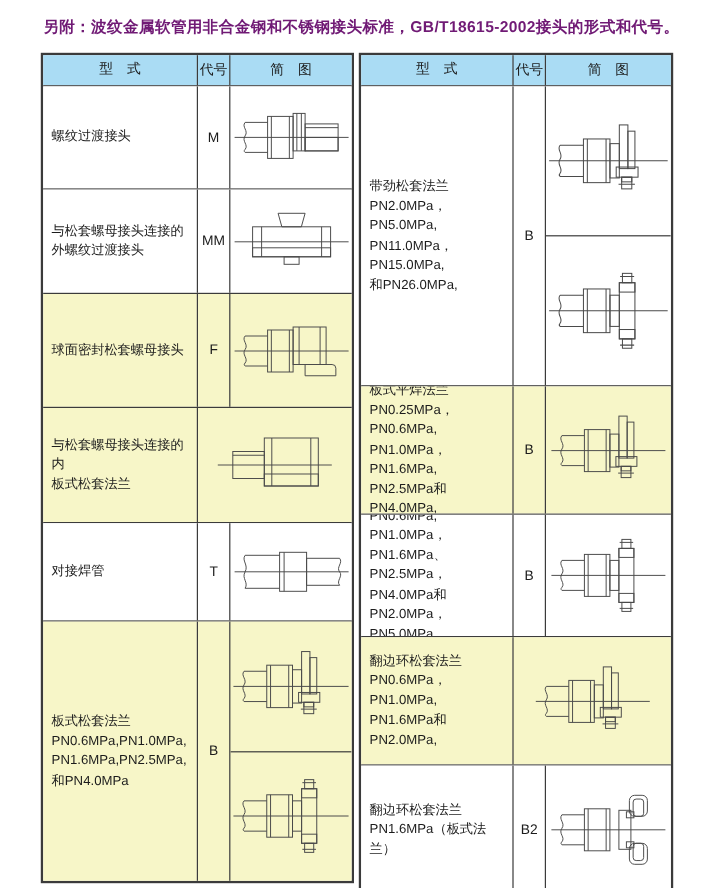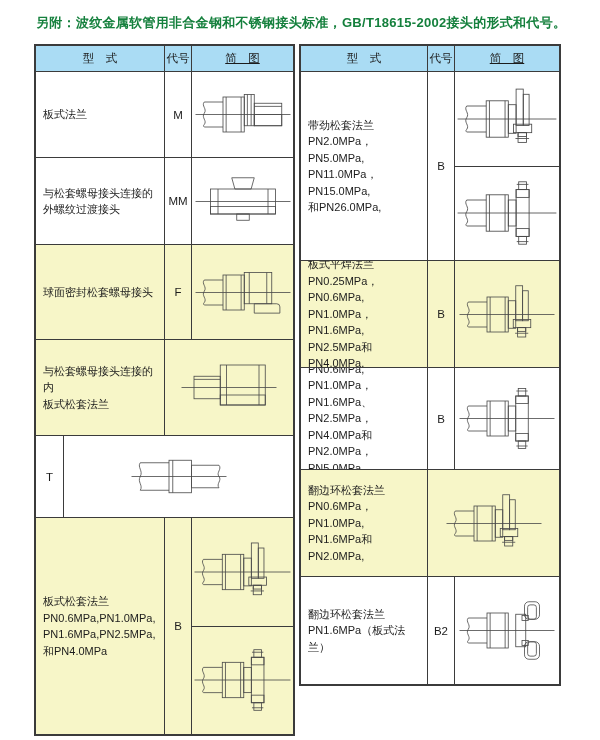--- a/index.html
+++ b/index.html
@@ -10,42 +10,42 @@
     --text:#1c1c1c;
   }
   html,body{margin:0;padding:0;background:#fff;}
   .canvas{
     position:relative;width:600px;height:740px;background:var(--page-bg);
     font-family:"Liberation Sans","DejaVu Sans",sans-serif;color:var(--text);
     overflow:hidden;
   }
   .doc-title{
     position:absolute;left:36px;top:14px;width:552px;
-    font-size:13px;font-weight:600;letter-spacing:0.3px;color:#15803d;
+    font-size:13px;font-weight:600;letter-spacing:0.3px;color:#701a75;
   }
   .ftable{
     position:absolute;top:44px;background:#fff;
     border:2px solid var(--border);box-sizing:border-box;
     display:flex;flex-direction:column;
   }
   .ftable.left{left:34px;width:261px;}
   .ftable.right{left:299px;width:262px;}
   .trow{display:flex;box-sizing:border-box;border-top:1px solid var(--border);}
   .trow:first-child{border-top:none;}
   .trow.hl .cell{background:var(--highlight-bg);}
   .trow.header .cell{background:var(--header-bg);justify-content:center;padding:0;font-size:11.5px;}
   .cell{
     box-sizing:border-box;display:flex;align-items:center;background:#fff;
     border-left:1px solid var(--border);overflow:hidden;
   }
   .cell:first-child{border-left:none;}
   .c-type{width:128px;padding:3px 4px 3px 7px;font-size:11px;line-height:1.5;white-space:pre-line;}
   .ftable.right .c-type{width:126px;}
   .c-code{width:27px;justify-content:center;font-size:11.5px;}
-  .c-diag{flex:1;flex-direction:column;align-items:stretch;padding:0;text-decoration:underline;}
+  .c-diag{flex:1;flex-direction:column;align-items:stretch;padding:0;}
   .sub{flex:1;display:flex;align-items:center;justify-content:center;}
   .sub + .sub{border-top:1px solid var(--border);}
   svg.diag{width:100px;height:63px;display:block;}
   svg.diag.tall{width:108px;height:68px;}
   svg.diag *{stroke:#4a4a4a;stroke-width:1.3;fill:none;}
   .defs-holder{position:absolute;width:0;height:0;overflow:hidden;}
 </style>
 </head>
 <body>
 
@@ -158,21 +158,21 @@
   <div class="doc-title">另附：波纹金属软管用非合金钢和不锈钢接头标准，GB/T18615-2002接头的形式和代号。</div>
 
   <div class="ftable left">
     <div class="trow header" style="height:25px">
       <div class="cell c-type">型　式</div>
       <div class="cell c-code">代号</div>
       <div class="cell c-diag" style="align-items:center;justify-content:center;flex-direction:row">简　图</div>
     </div>
 
     <div class="trow" style="height:86px">
-      <div class="cell c-type">板式法兰</div>
+      <div class="cell c-type">螺纹过渡接头</div>
       <div class="cell c-code">M</div>
       <div class="cell c-diag">
           <div class="sub">
             <svg class="diag">
               <use href="#d-m"></use>
             </svg>
           </div>
         </div>
     </div>
 
@@ -207,20 +207,21 @@
       <div class="cell c-diag">
           <div class="sub">
             <svg class="diag">
               <use href="#d-mf"></use>
             </svg>
           </div>
         </div>
     </div>
 
     <div class="trow" style="height:82px">
+      <div class="cell c-type">对接焊管</div>
       <div class="cell c-code">T</div>
       <div class="cell c-diag">
           <div class="sub">
             <svg class="diag">
               <use href="#d-t"></use>
             </svg>
           </div>
         </div>
     </div>
 
@@ -245,21 +246,21 @@
     </div>
   </div>
 
   <div class="ftable right">
     <div class="trow header" style="height:25px">
       <div class="cell c-type" style="justify-content:center">型　式</div>
       <div class="cell c-code">代号</div>
       <div class="cell c-diag" style="align-items:center;justify-content:center;flex-direction:row">简　图</div>
     </div>
 
-    <div class="trow" style="height:189px">
+    <div class="trow" style="height:250px">
       <div class="cell c-type">带劲松套法兰
 PN2.0MPa，PN5.0MPa,
 PN11.0MPa，PN15.0MPa,
 和PN26.0MPa,</div>
       <div class="cell c-code">B</div>
       <div class="cell c-diag">
         <div class="sub">
             <svg class="diag tall">
               <use href="#d-fl-up"></use>
             </svg>

